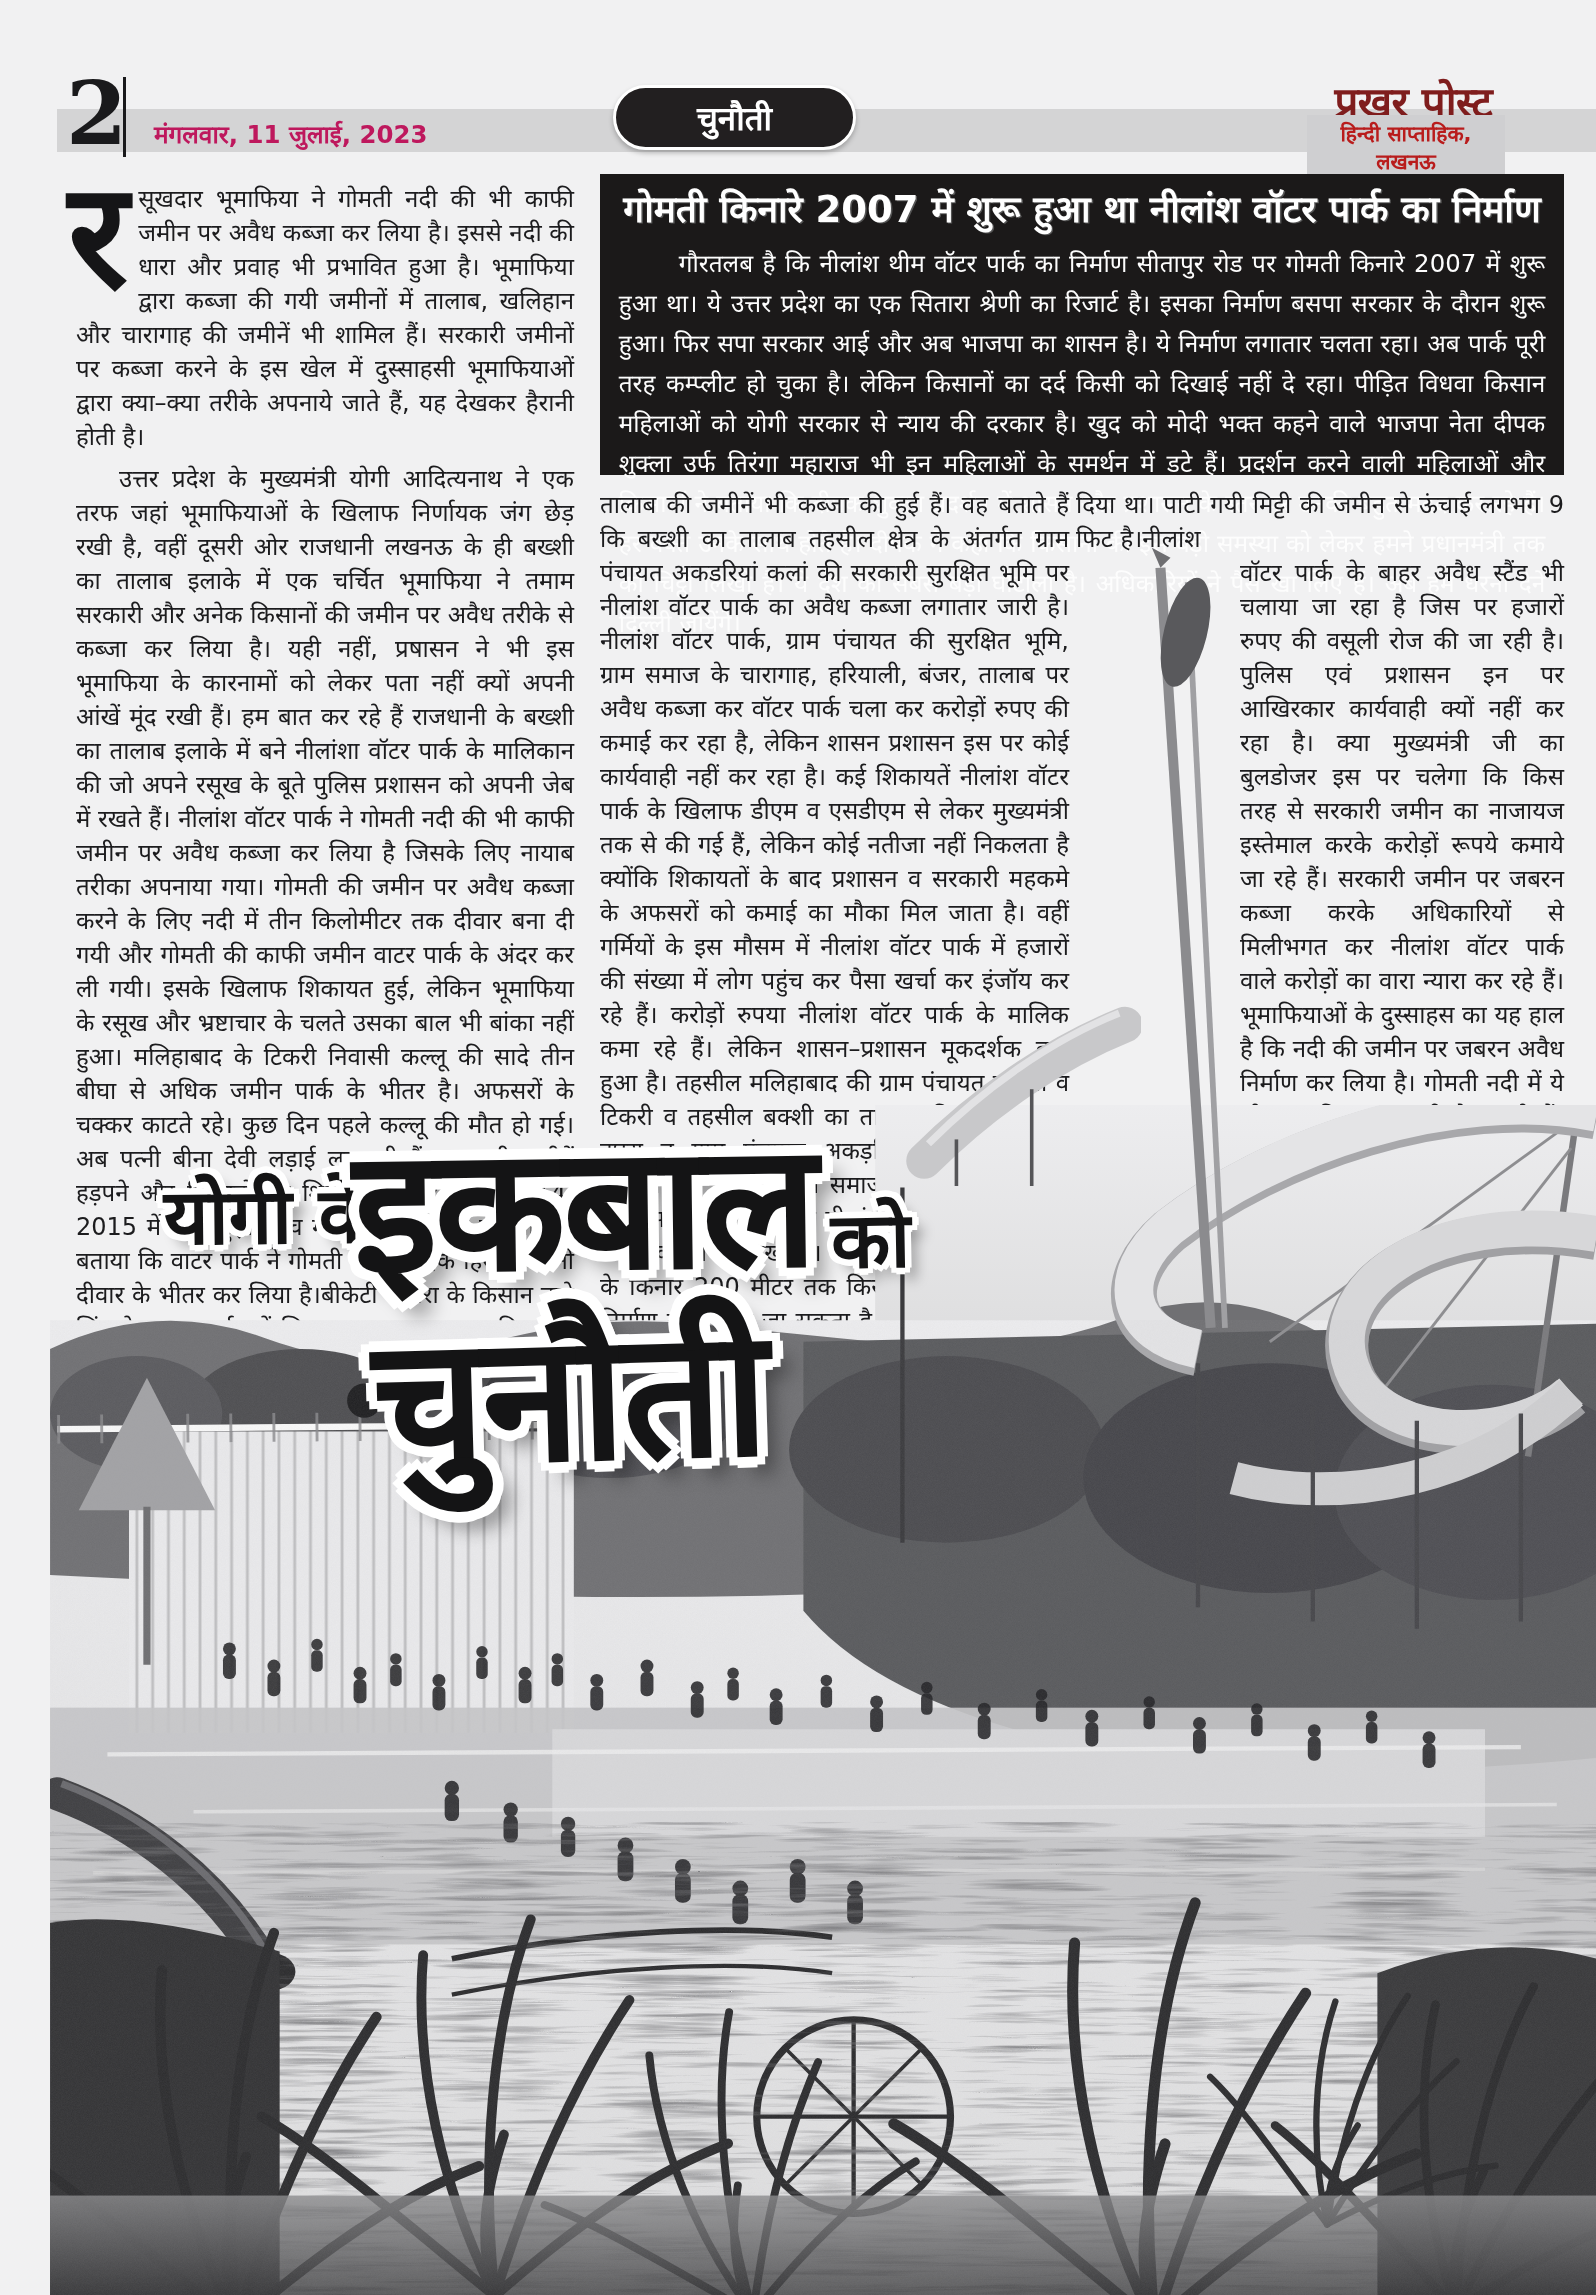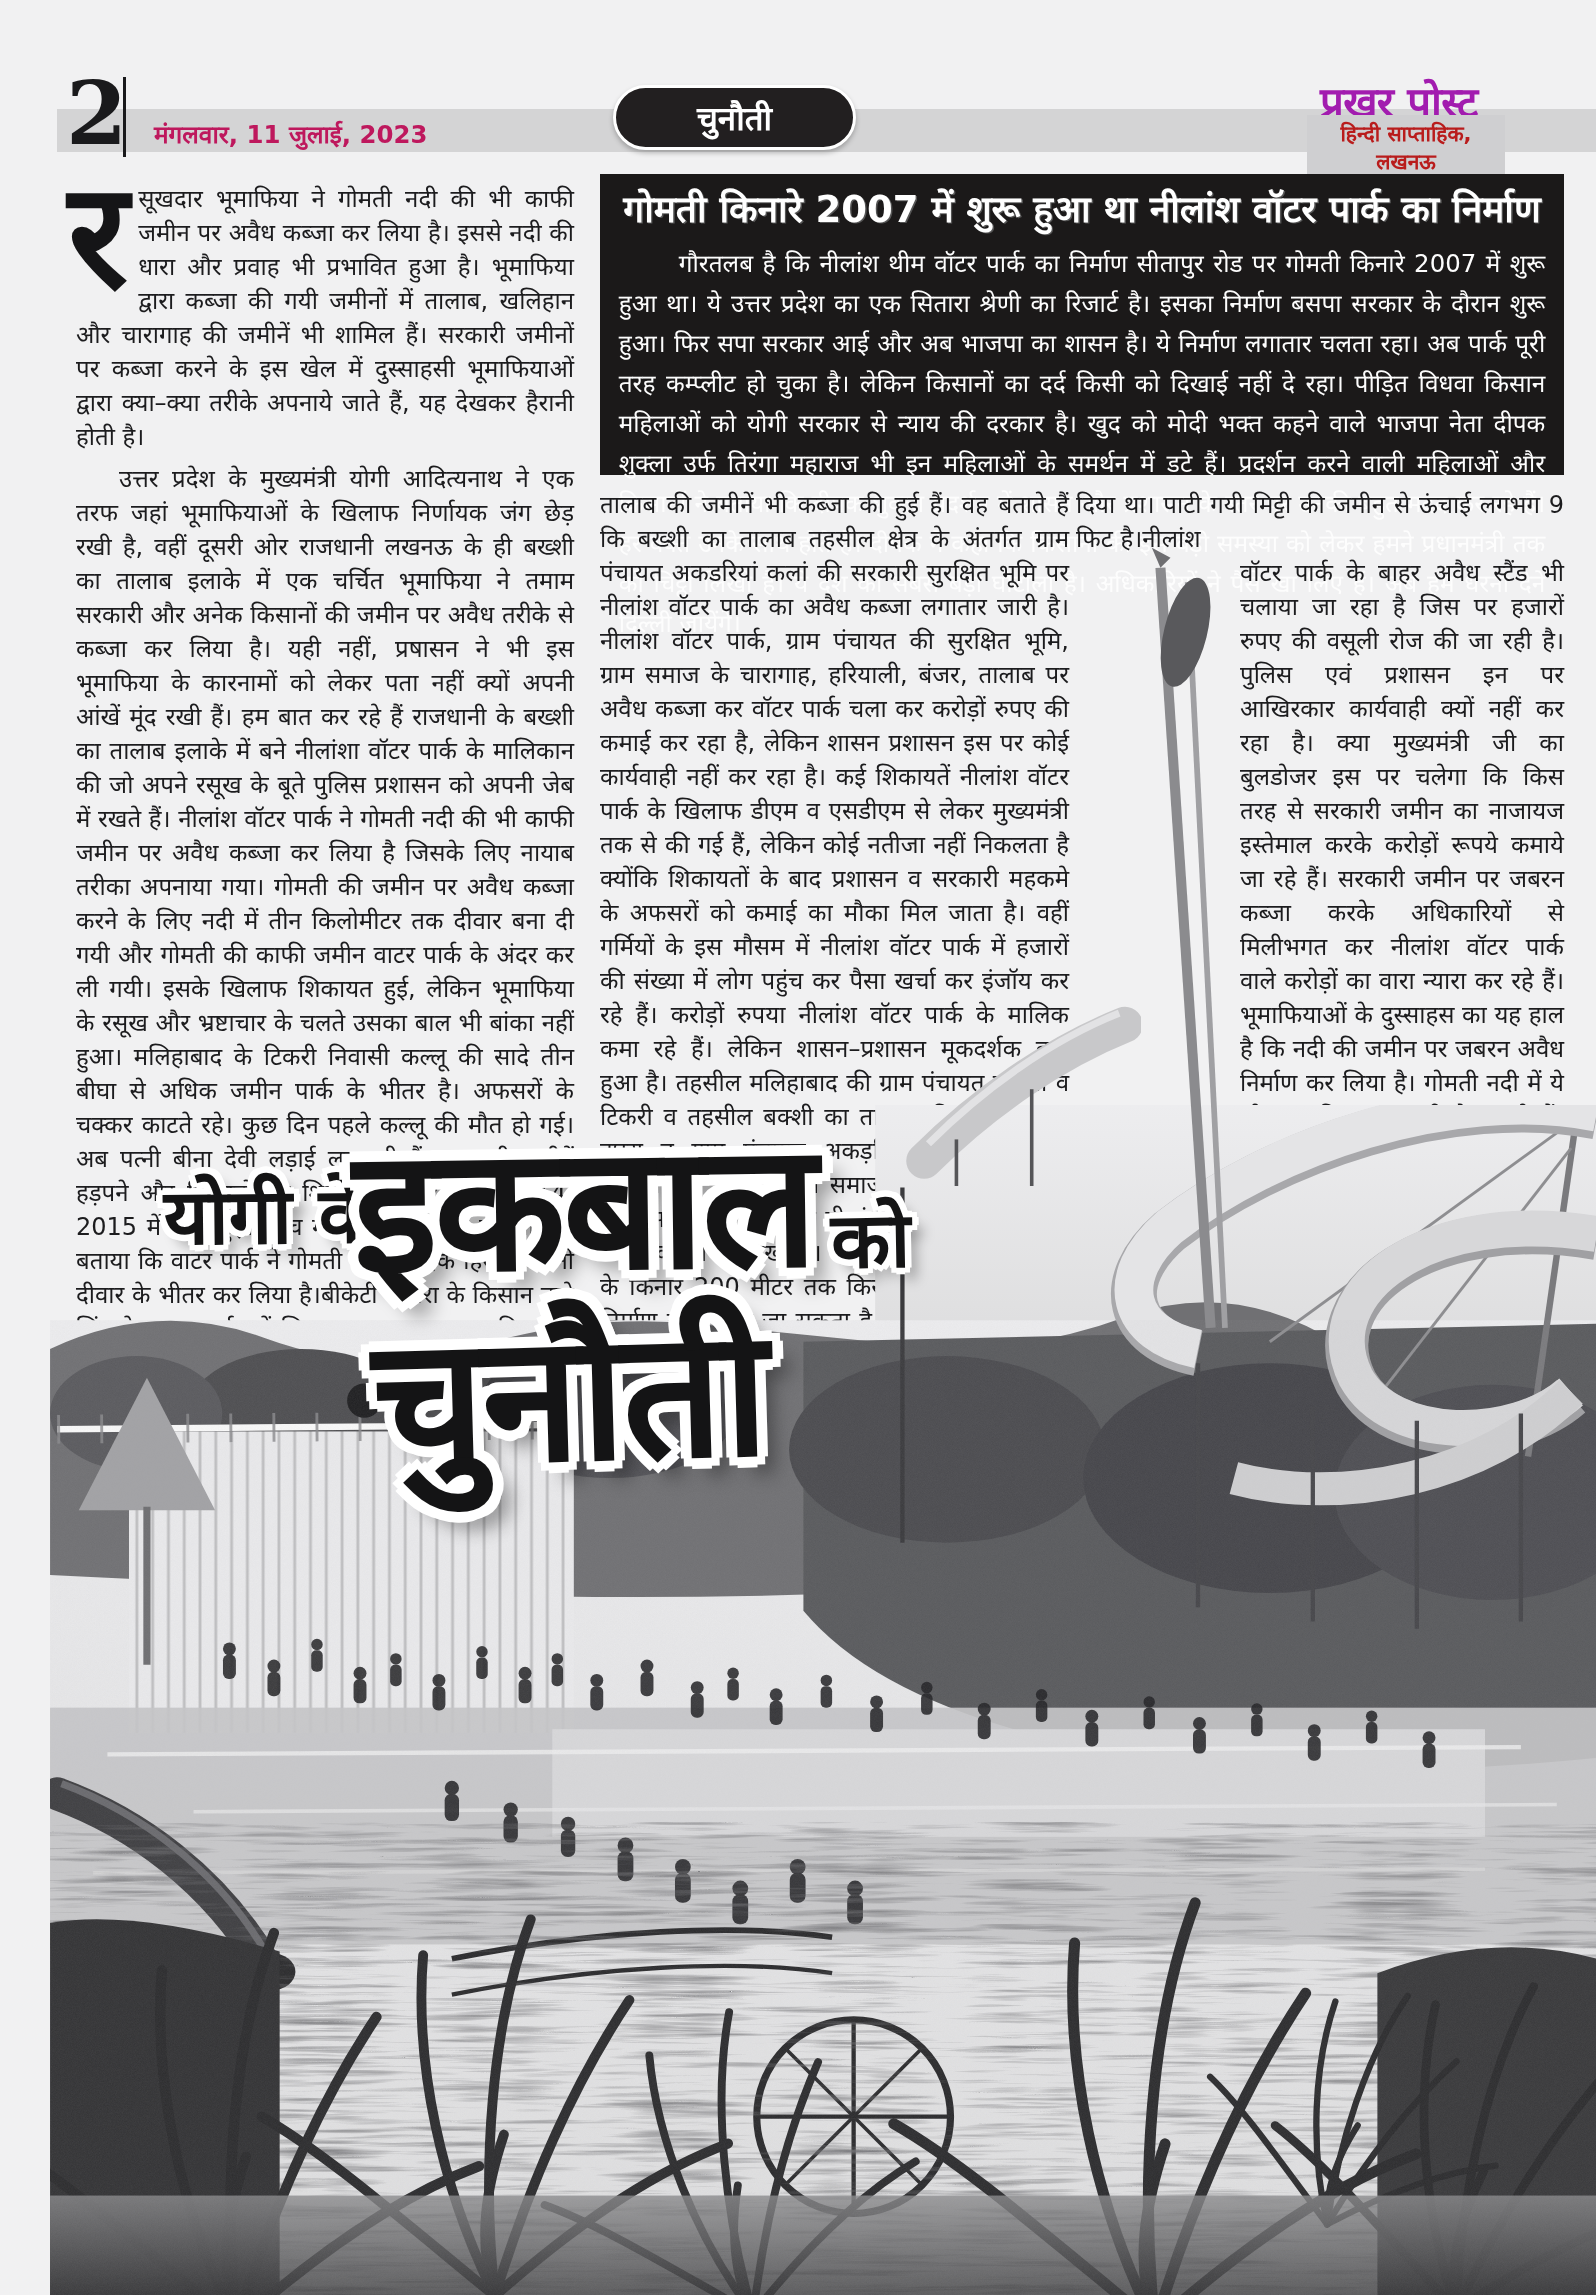--- a/index.html
+++ b/index.html
@@ -8,22 +8,22 @@
   
   .date-strip{position:absolute;left:57px;top:109px;width:1539px;height:43px;background:#d4d4d5;}
   .page-num{position:absolute;left:66px;top:69px;font-family:"DejaVu Serif","Liberation Serif",serif;
             font-weight:700;font-size:88px;line-height:1;color:#1a1a1c;}
   .num-bar{position:absolute;left:123px;top:77px;width:2.9px;height:80px;background:#1a1a1c;}
   .page-date{position:absolute;left:154px;top:117px;font-size:24.4px;font-weight:700;color:#be185d;}
   .section-pill{position:absolute;left:613px;top:85px;width:237px;height:59px;background:#221f20;
                 border:3.6px solid #fff;border-radius:34px;display:flex;align-items:center;justify-content:center;
                 box-shadow:0 2.9px 5.7px rgba(0,0,0,.25);}
   .section-pill span{color:#fff;font-size:33px;font-weight:700;}
-  .masthead{position:absolute;left:1320px;top:72px;width:172px;text-align:left;font-size:42px;
-            font-weight:700;color:#a21caf;letter-spacing:-0.7px;white-space:nowrap;}
+  .masthead{position:absolute;left:1320px;top:72px;width:172px;text-align:right;font-size:42px;
+            font-weight:700;color:#7f1d1d;letter-spacing:-0.7px;white-space:nowrap;}
   .masthead-sub{position:absolute;left:1307px;top:115px;width:198px;text-align:center;font-size:21px;
                 font-weight:700;color:#b91c1c;background:#cfcfd1;padding:4.3px 0;}
   
   .col{position:absolute;text-align:justify;font-size:24px;line-height:34px;color:#1c1c1e;}
   #col1{left:68px;top:174px;width:514px;}
   #col1 .dropcap{float:left;font-family:"DejaVu Serif","Liberation Serif",serif;font-weight:700;
                  font-size:147px;line-height:115px;padding:4.3px 10px 0 0;color:#151517;}
   #col1 p{margin:8px;}
   #col1 p + p{text-indent:43px;}
   .black-box{position:absolute;left:600px;top:174px;width:964px;height:301px;background:#1b1919;

